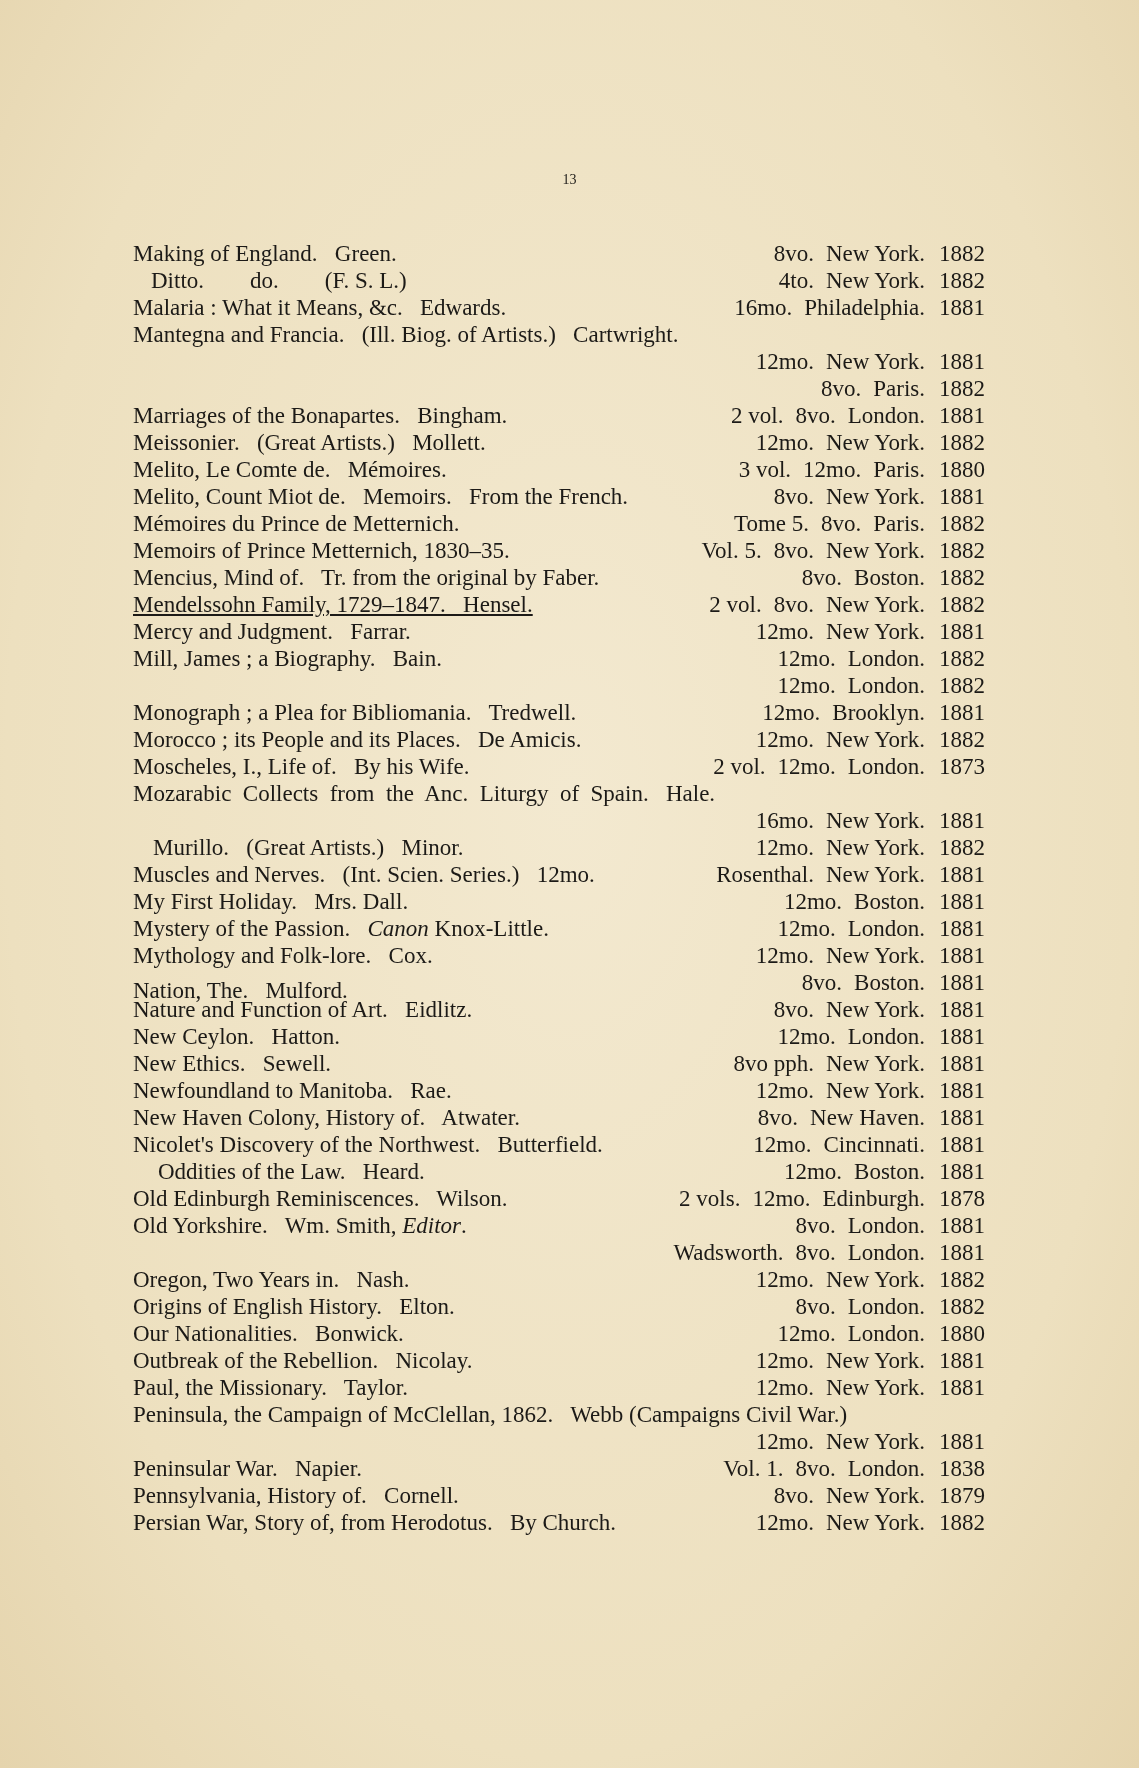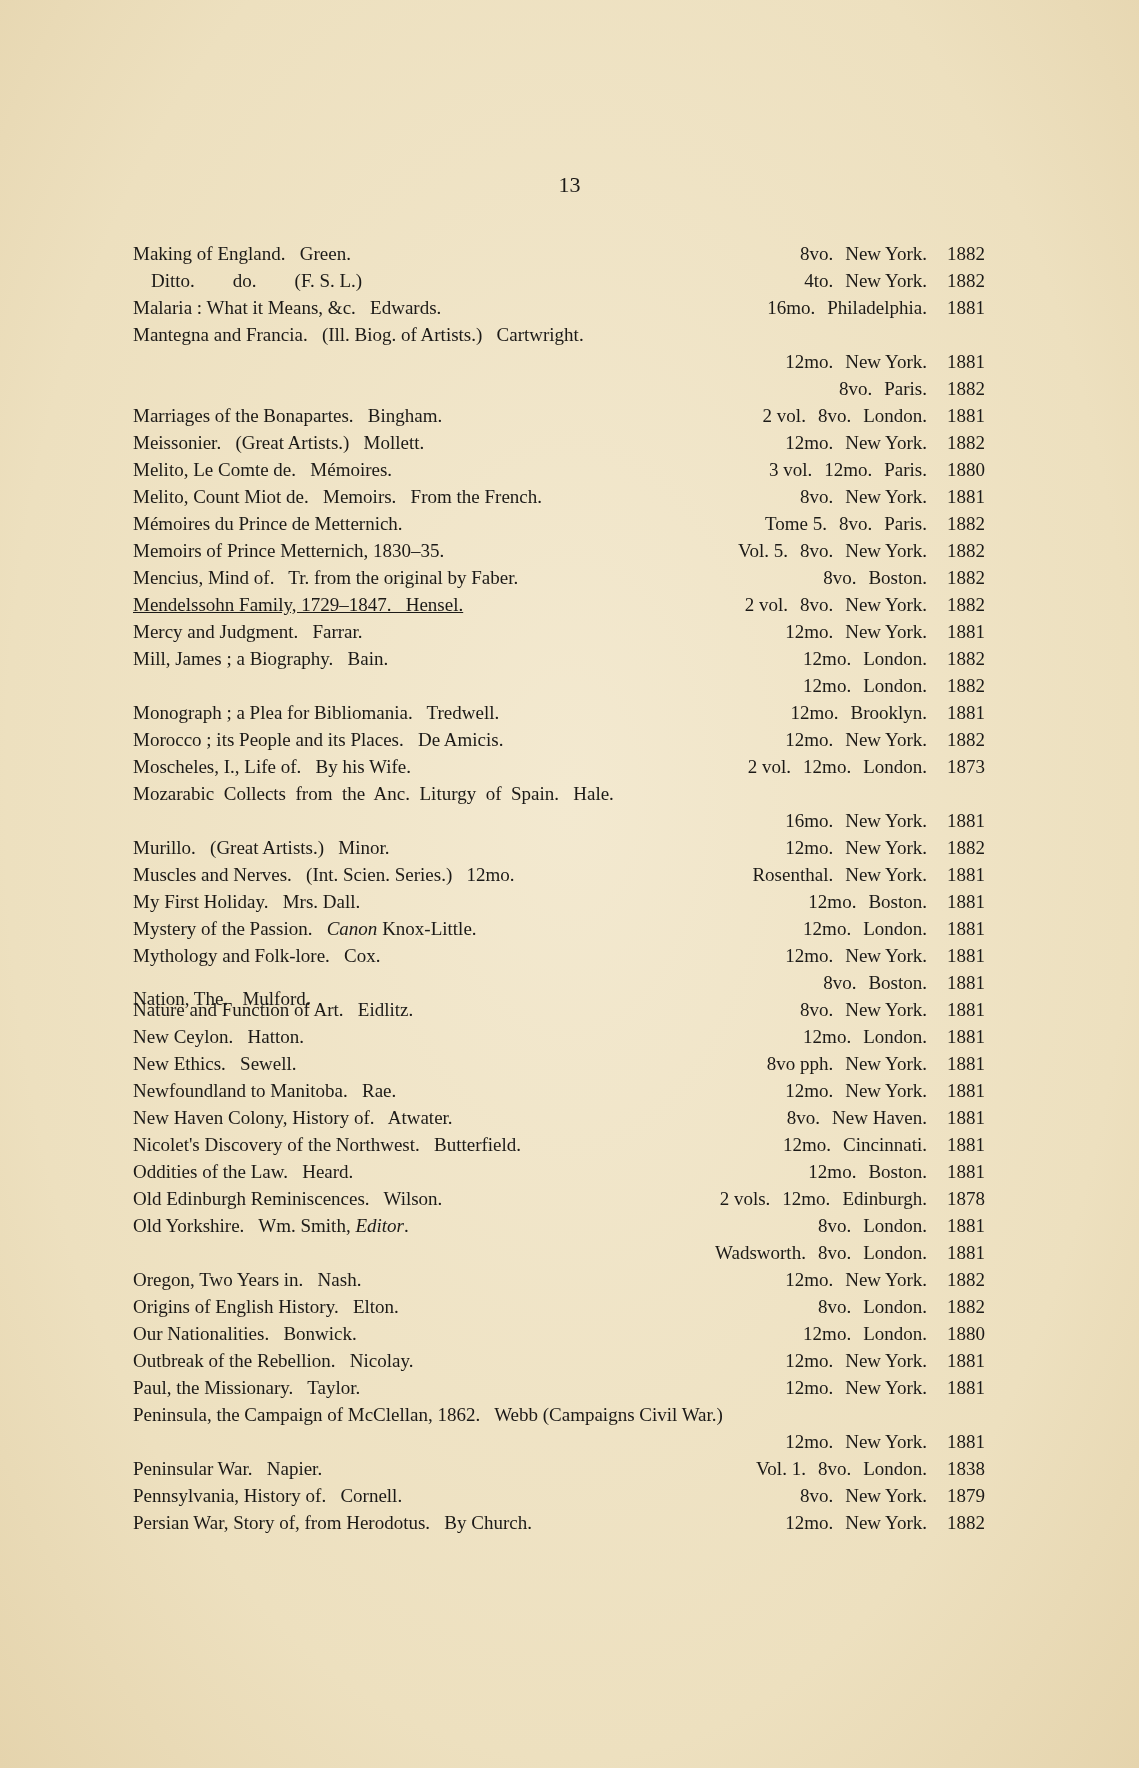--- a/index.html
+++ b/index.html
@@ -7,29 +7,29 @@
     width: 1139px; height: 1768px;
     background: #efe3c4;
     background-image: radial-gradient(ellipse at 50% 45%, #f3e9d0 0%, #ede0bf 70%, #e5d4ad 100%);
     font-family: "Liberation Serif", "DejaVu Serif", serif;
     color: #1c1a17;
     position: relative;
     overflow: hidden;
   }
   .page-number {
     position: absolute; left: 0; width: 1139px; top: 172px;
-    text-align: center; font-size: 22px;
+    text-align: center; font-size: 14px;
   }
   .catalog {
     position: absolute; left: 133px; top: 240px; width: 852px;
   }
   .row {
-    display: flex; align-items: flex-start;
+    display: flex; align-items: center;
     height: 27px; line-height: 27px;
-    font-size: 19px; white-space: nowrap;
+    font-size: 23px; white-space: nowrap;
   }
   .row.cont { justify-content: flex-end; }
   .title { flex: 0 0 auto; }
   .title.indent { padding-left: 18px; }
   .spacer { flex: 1 1 auto; }
   .detail { flex: 0 0 auto; }
   .detail span { margin-left: 12px; }
   .year { flex: 0 0 44px; text-align: right; margin-left: 14px; }
   .it { font-style: italic; }
 </style>
@@ -153,21 +153,21 @@
       <span class="year">1873</span>
     </div>
     <div class="row">
       <span class="title" style="white-space: pre;">Mozarabic  Collects  from  the  Anc.  Liturgy  of  Spain.   Hale.</span>
     </div>
     <div class="row cont">
       <span class="detail"><span>16mo.</span><span>New York.</span></span>
       <span class="year">1881</span>
     </div>
     <div class="row">
-      <span class="title" style="white-space: pre;">Murillo.   (Great Artists.)   Minor.</span>
+      <span class="title" style="white-space: pre; margin-left: 20px;">Murillo.   (Great Artists.)   Minor.</span>
       <span class="spacer"></span>
       <span class="detail"><span>12mo.</span><span>New York.</span></span>
       <span class="year">1882</span>
     </div>
     <div class="row">
       <span class="title" style="white-space: pre;">Muscles and Nerves.   (Int. Scien. Series.)   12mo.</span>
       <span class="spacer"></span>
       <span class="detail"><span>Rosenthal.</span><span>New York.</span></span>
       <span class="year">1881</span>
     </div>
@@ -225,21 +225,21 @@
       <span class="detail"><span>8vo.</span><span>New Haven.</span></span>
       <span class="year">1881</span>
     </div>
     <div class="row">
       <span class="title" style="white-space: pre;">Nicolet's Discovery of the Northwest.   Butterfield.</span>
       <span class="spacer"></span>
       <span class="detail"><span>12mo.</span><span>Cincinnati.</span></span>
       <span class="year">1881</span>
     </div>
     <div class="row">
-      <span class="title" style="white-space: pre;">Oddities of the Law.   Heard.</span>
+      <span class="title" style="white-space: pre; margin-left: 25px;">Oddities of the Law.   Heard.</span>
       <span class="spacer"></span>
       <span class="detail"><span>12mo.</span><span>Boston.</span></span>
       <span class="year">1881</span>
     </div>
     <div class="row">
       <span class="title" style="white-space: pre;">Old Edinburgh Reminiscences.   Wilson.</span>
       <span class="spacer"></span>
       <span class="detail"><span>2 vols.</span><span>12mo.</span><span>Edinburgh.</span></span>
       <span class="year">1878</span>
     </div>

